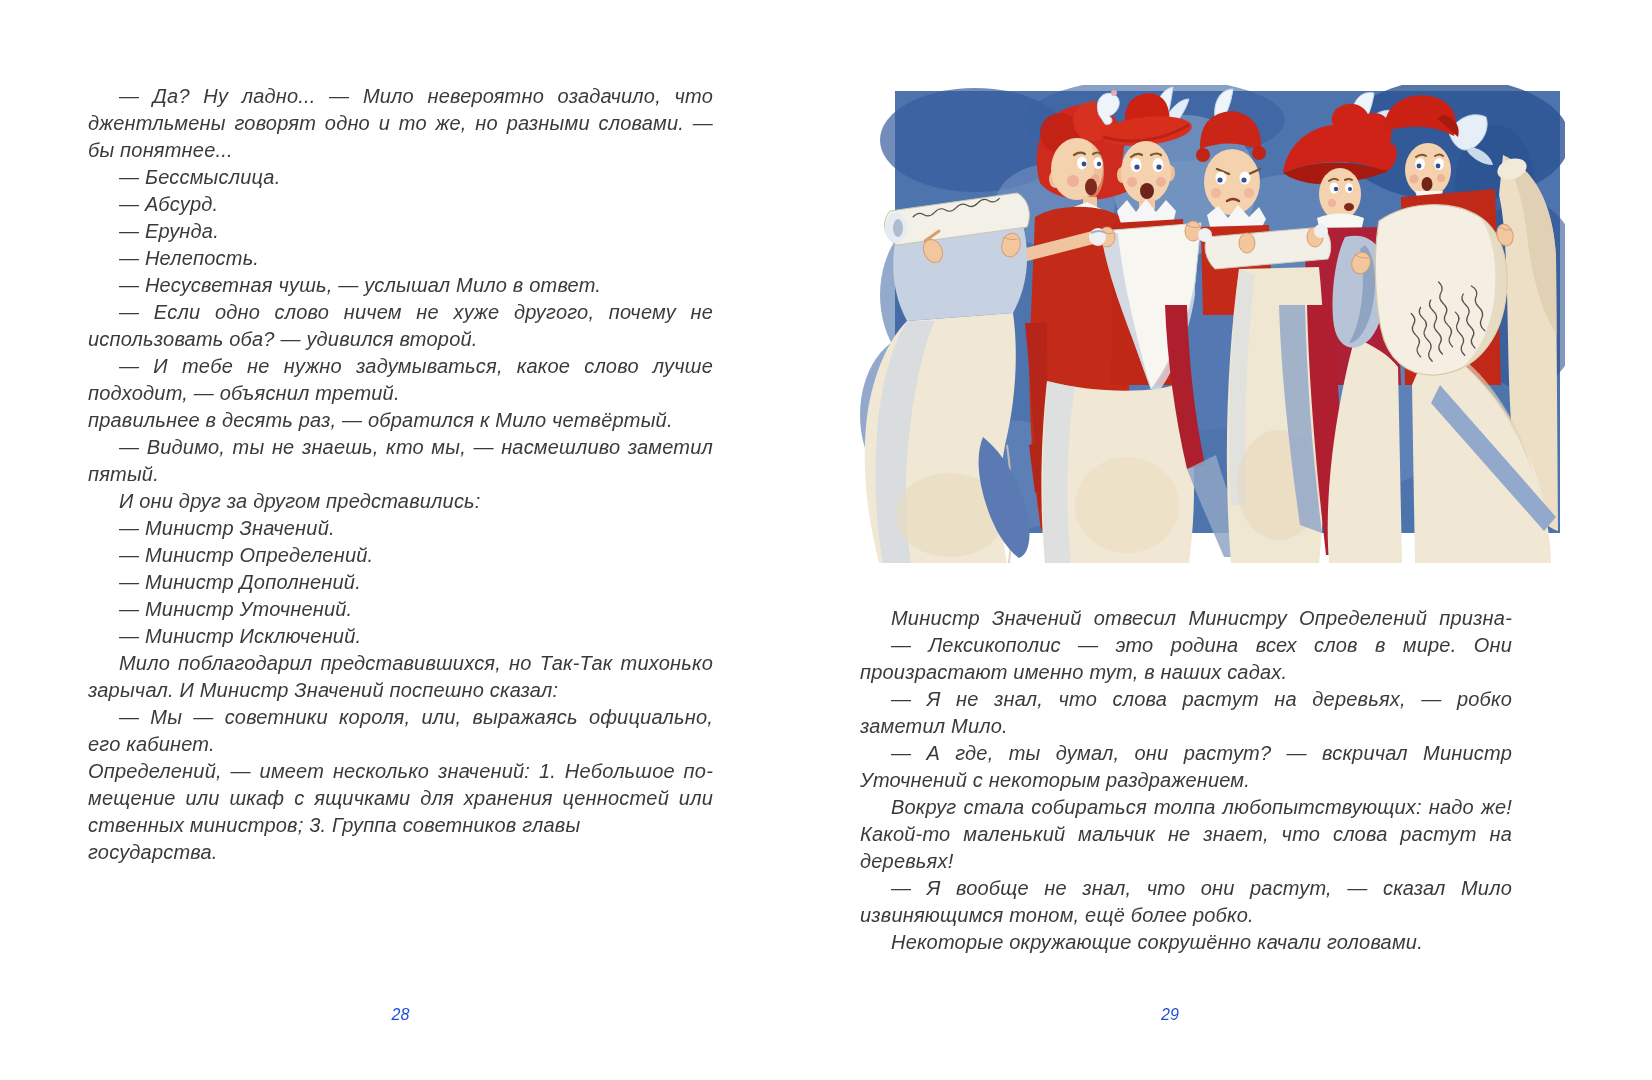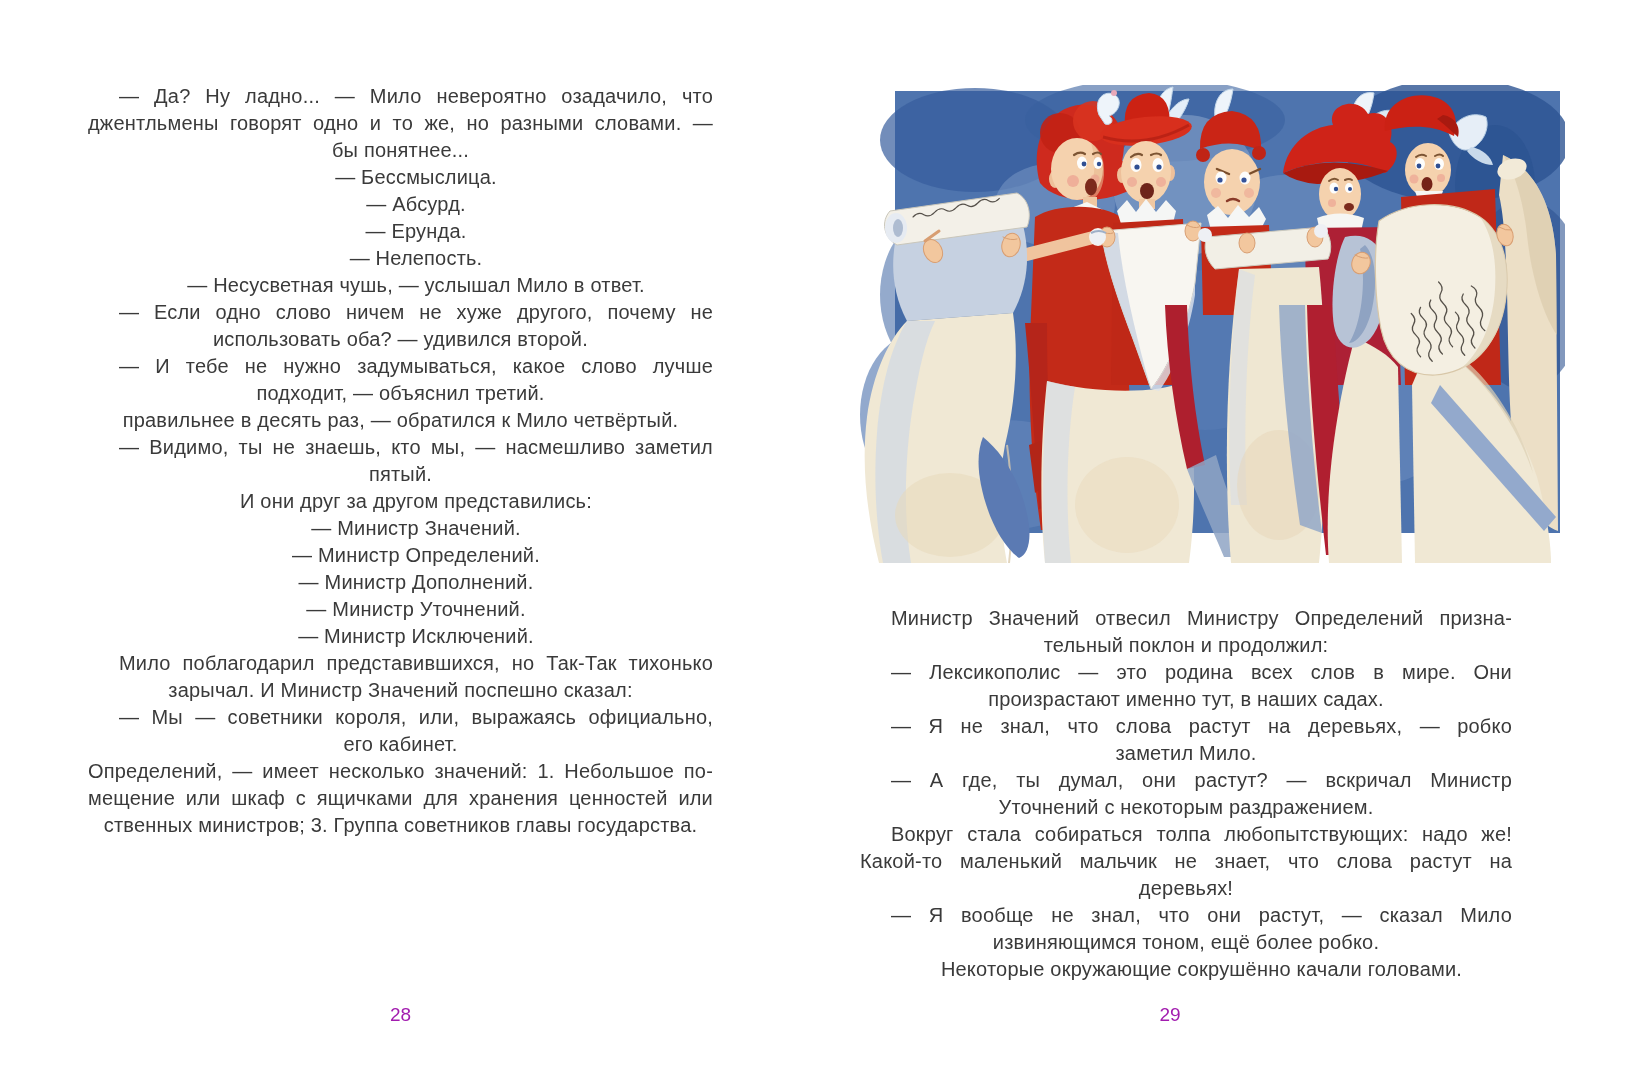--- a/index.html
+++ b/index.html
@@ -1,24 +1,24 @@
 <!DOCTYPE html>
 <html><head>
 <meta charset="utf-8">
 <style>
   html,body{margin:0;padding:0;background:#ffffff;}
   .spread{position:relative;width:1652px;height:1080px;background:#ffffff;overflow:hidden;
-          font-family:"Liberation Sans","DejaVu Sans",sans-serif;color:#3a3a3a;}
+          font-family:"Liberation Sans","DejaVu Sans",sans-serif;color:#3a3a3a;font-style:italic;}
   .page-text{position:absolute;}
   .page-text.left{left:88px;top:83px;width:625px;}
   .page-text.right{left:860px;top:605px;width:652px;}
-  .line{height:27px;line-height:27px;font-size:20px;letter-spacing:.2px;white-space:normal;color:#3a3a3a;text-align:center;}
+  .line{height:27px;line-height:27px;font-size:20px;letter-spacing:.2px;white-space:normal;color:#3a3a3a;}
   .line.just{text-align:justify;text-align-last:justify;text-justify:inter-word;}
   .line.first{text-indent:31px;}
-  .pagenum{position:absolute;height:27px;line-height:27px;font-size:19px;text-align:center;color:#a21caf;}
+  .pagenum{position:absolute;height:27px;line-height:27px;font-size:16px;text-align:center;color:#1d4ed8;}
   .pagenum.left{left:88px;top:1001px;width:625px;}
   .pagenum.right{left:860px;top:1001px;width:620px;}
   .illustration{position:absolute;left:855px;top:85px;width:710px;height:482px;}
 </style>
 </head>
 <body>
 
 <div class="spread">
 
   <div class="page-text left" id="left-text">
@@ -47,21 +47,20 @@
       <div class="line">зарычал. И Министр Значений поспешно сказал:</div>
       <div class="line first just">— Мы — советники короля, или, выражаясь официально,</div>
       <div class="line">его кабинет.</div>
       <div class="line just">Определений, — имеет несколько значений: 1. Небольшое по-</div>
       <div class="line just">мещение или шкаф с ящичками для хранения ценностей или</div>
       <div class="line">ственных министров; 3. Группа советников главы государства.</div>
     </div>
 
   <div class="page-text right" id="right-text">
       <div class="line first just">Министр Значений отвесил Министру Определений призна-</div>
-      <div class="line">тельный поклон и продолжил:</div>
       <div class="line first just">— Лексикополис — это родина всех слов в мире. Они</div>
       <div class="line">произрастают именно тут, в наших садах.</div>
       <div class="line first just">— Я не знал, что слова растут на деревьях, — робко</div>
       <div class="line">заметил Мило.</div>
       <div class="line first just">— А где, ты думал, они растут? — вскричал Министр</div>
       <div class="line">Уточнений с некоторым раздражением.</div>
       <div class="line first just">Вокруг стала собираться толпа любопытствующих: надо же!</div>
       <div class="line just">Какой-то маленький мальчик не знает, что слова растут на</div>
       <div class="line">деревьях!</div>
       <div class="line first just">— Я вообще не знал, что они растут, — сказал Мило</div>

